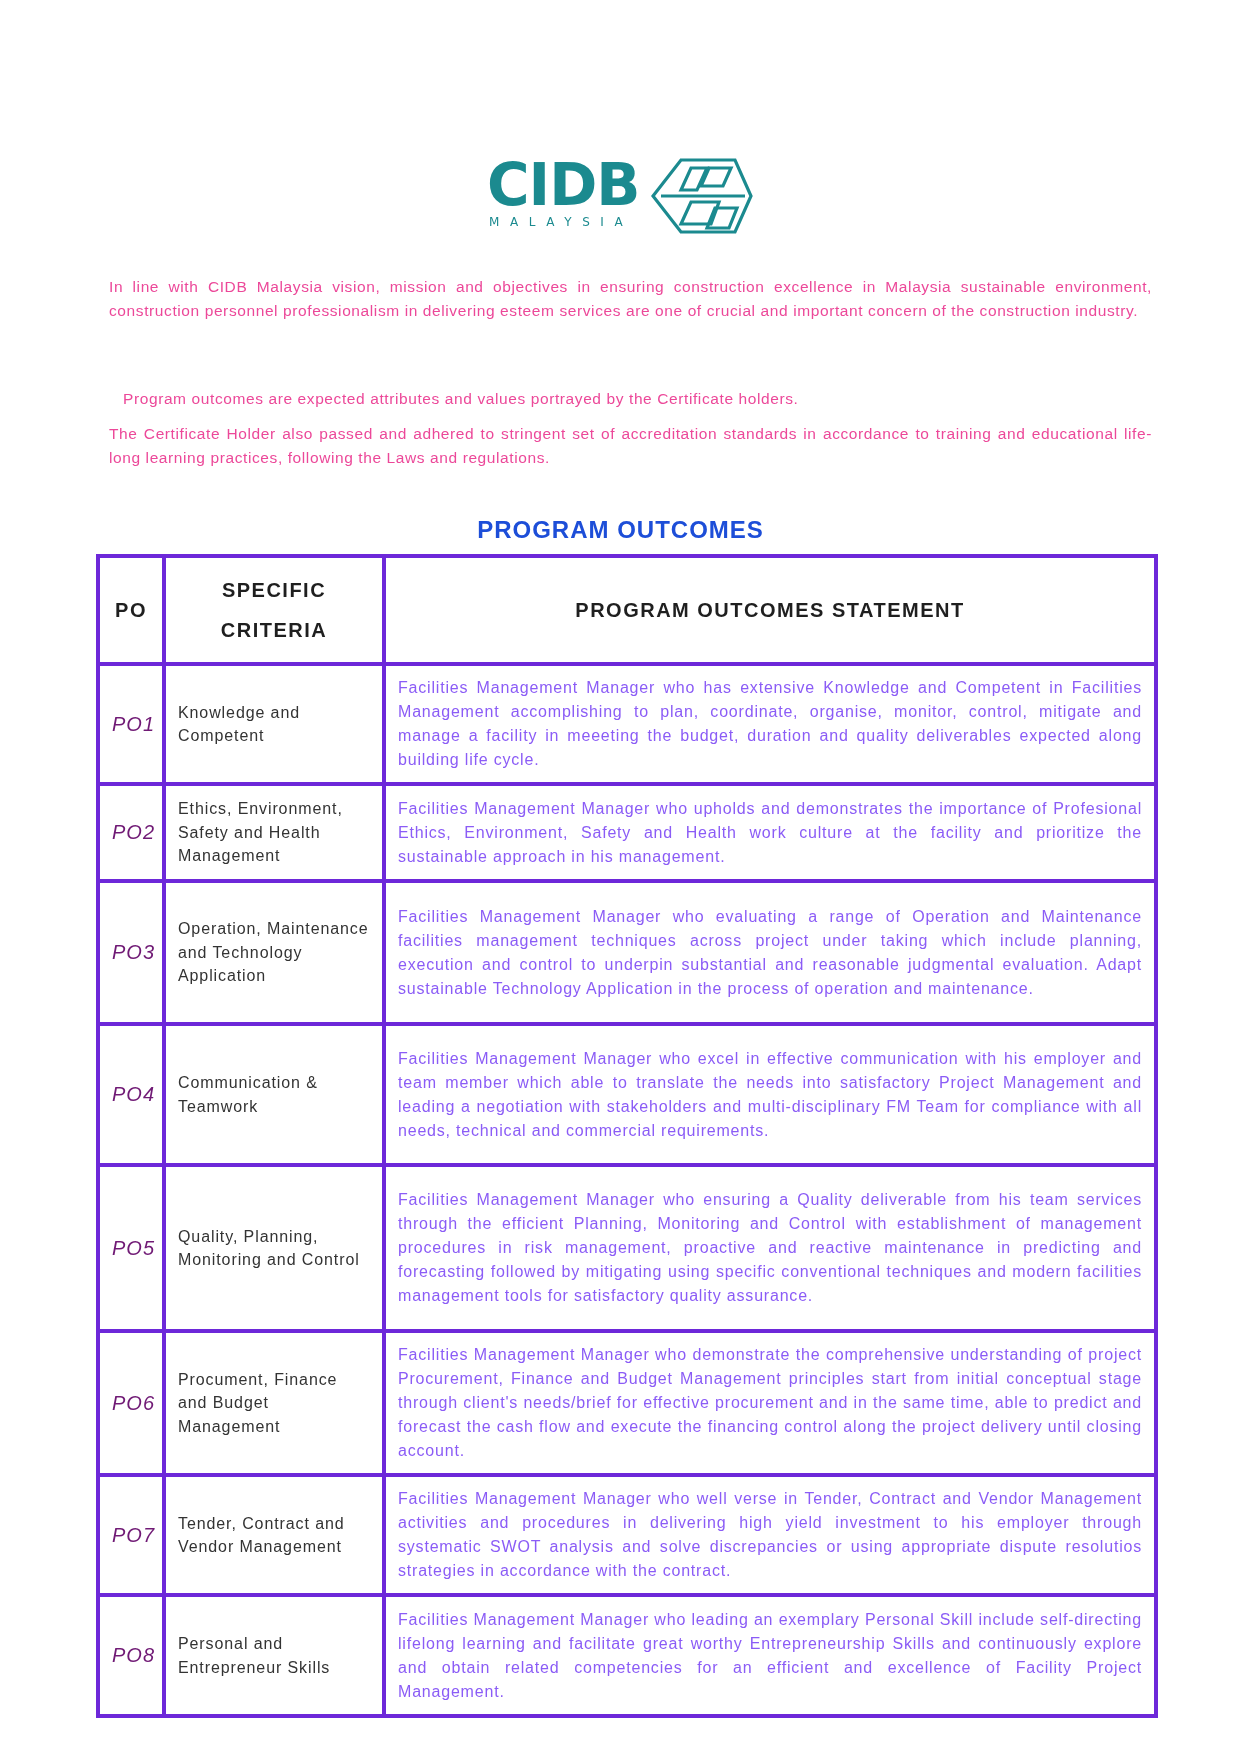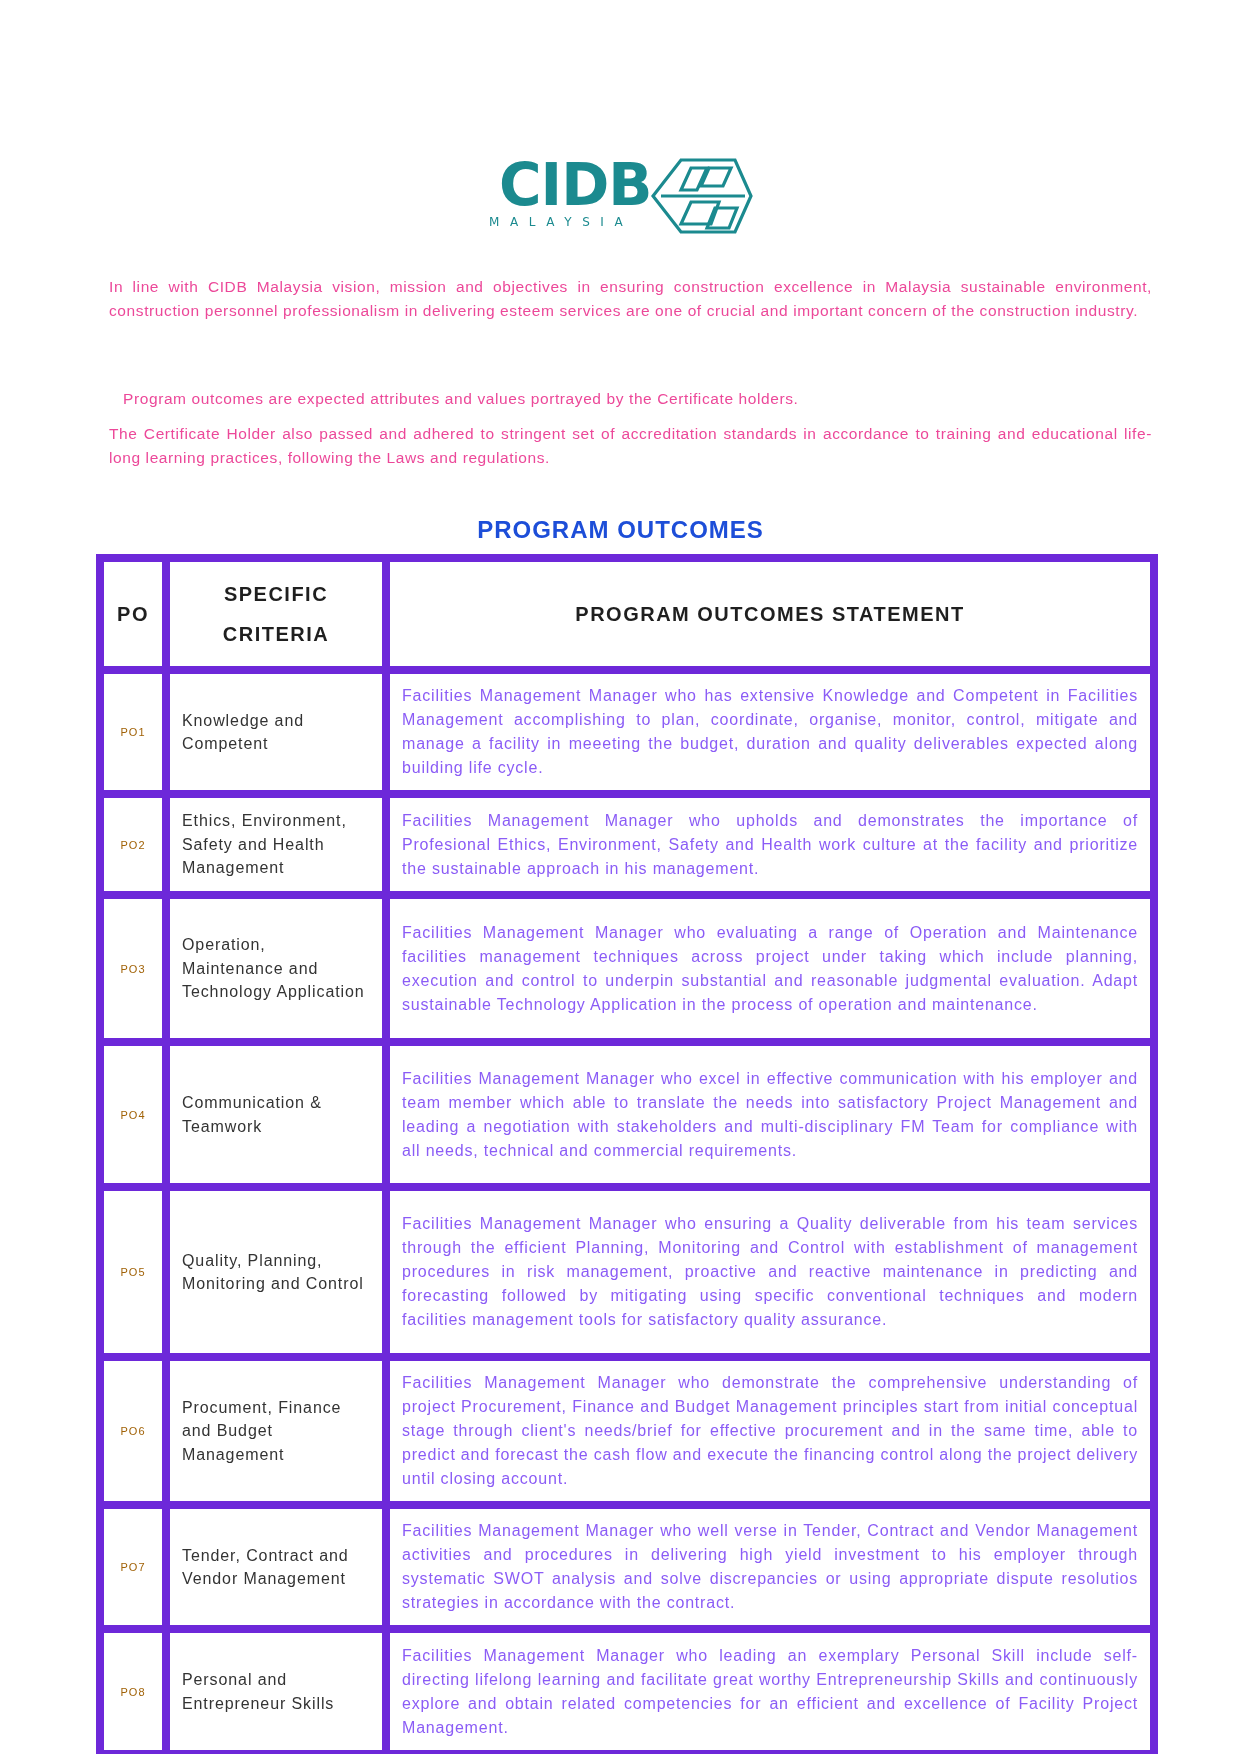--- a/index.html
+++ b/index.html
@@ -5,21 +5,21 @@
   html, body { margin: 0; padding: 0; background: #ffffff; }
   body {
     width: 1241px; height: 1754px; position: relative; overflow: hidden;
     font-family: "Liberation Sans", "DejaVu Sans", sans-serif;
     color: #2b2b2b;
   }
   .logo {
     position: absolute; left: 487px; top: 156px; width: 266px; height: 80px;
   }
   .logo .word {
-    position: absolute; left: 12px; top: 0;
+    position: absolute; left: 0; top: 0;
     font-family: "DejaVu Sans", sans-serif;
     font-weight: bold; font-size: 58px; letter-spacing: -1px;
     line-height: 58px; color: #1b8a8f;
   }
   .logo .sub {
     position: absolute; left: 2px; top: 59px;
     font-family: "DejaVu Sans", sans-serif;
     font-weight: normal; font-size: 12px; letter-spacing: 10.6px;
     color: #1b8a8f;
   }
@@ -35,31 +35,31 @@
   .section-title {
     position: absolute; left: 0; width: 1241px; top: 516px;
     text-align: center; font-weight: bold; font-size: 24px; letter-spacing: 1px;
     color: #1d4ed8;
   }
   table.po {
     position: absolute; left: 96px; top: 554px; width: 1062px;
     border-collapse: collapse; table-layout: fixed;
   }
   table.po td, table.po th {
-    border: 8px solid #6d28d9;
+    border: 4px solid #6d28d9;
     padding: 0 12px;
     vertical-align: middle;
   }
   table.po th {
     font-weight: bold; font-size: 20px; letter-spacing: 1.5px; color: #1f1f1f;
     height: 104px; text-align: center; line-height: 40px;
   }
   col.c-po { width: 66px; }
   col.c-crit { width: 220px; }
-  td.po-id { text-align: center; font-size: 11px; letter-spacing: 1px; color: #a16207; padding: 0; }
+  td.po-id { text-align: center; font-size: 20px; letter-spacing: 1px; color: #701a75; padding: 0; font-style: italic; }
   td.crit { font-size: 16px; line-height: 23.5px; letter-spacing: 0.9px; color: #333; padding-left: 13px; }
   td.stmt {
     font-size: 16px; line-height: 24px; letter-spacing: 0.8px; color: #8b5cf6;
     text-align: justify; padding: 0 12px 0 12px;
   }
   tr.r1 td { height: 116px; }
   tr.r2 td { height: 93px; }
   tr.r3 td { height: 139px; }
   tr.r4 td { height: 137px; }
   tr.r5 td { height: 162px; }

